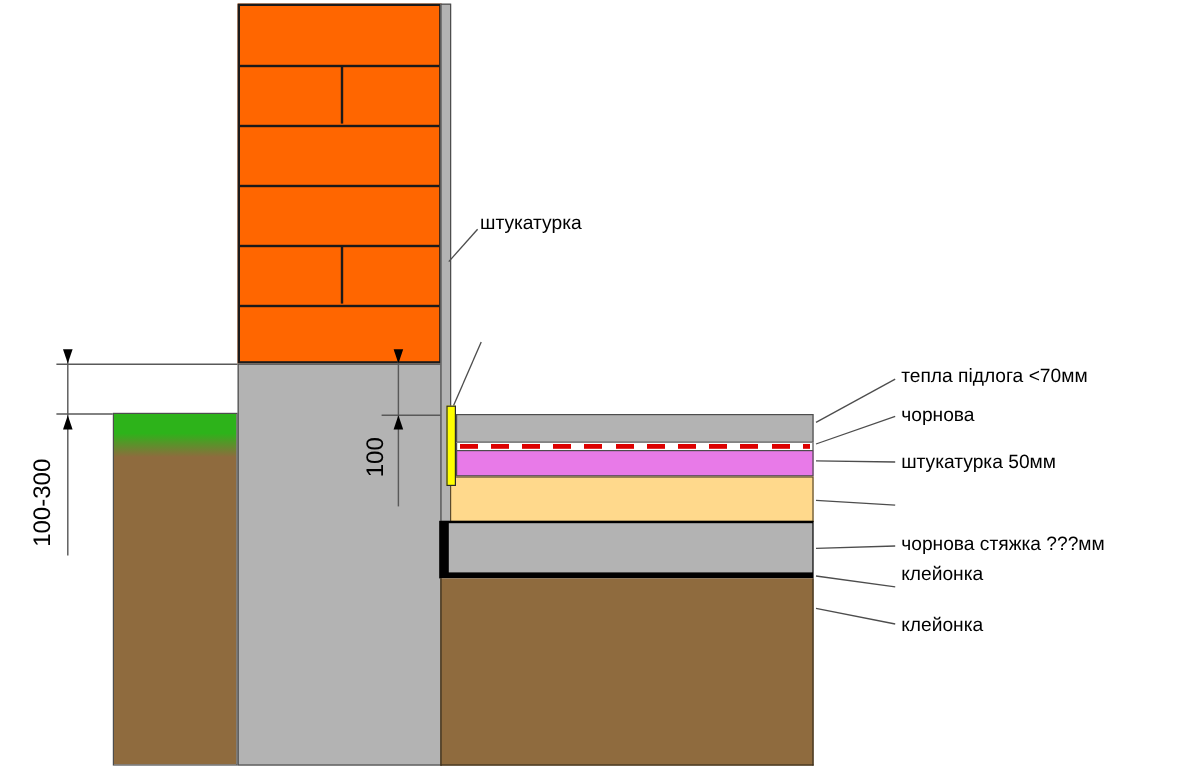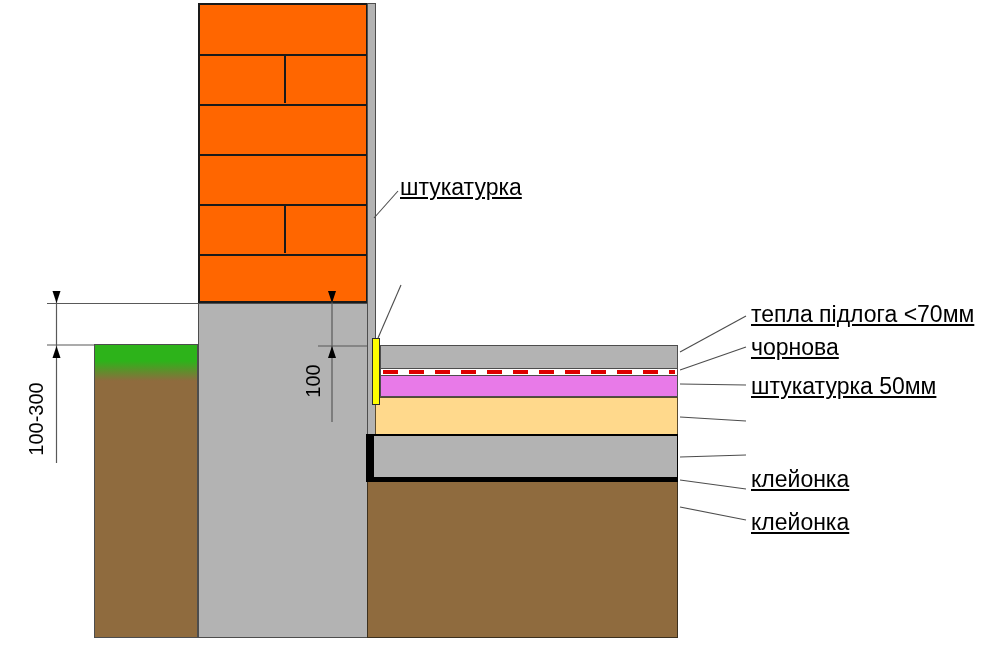--- a/index.html
+++ b/index.html
@@ -21,21 +21,21 @@
   #film-dashes{position:absolute;left:2px;right:2px;top:1px;height:3.5px;
     background:repeating-linear-gradient(90deg,#DD0000 0 15px,#ffffff 15px 26px);}
   #foam-layer{left:380px;top:375px;width:298px;height:22px;background:#E87AE8;border:1px solid #4d4d4d;}
   #sand-layer{left:375px;top:397px;width:303px;height:38px;background:#FFD98C;border:1px solid #5a4a2d;}
   #rough-screed-shell{left:366px;top:434px;width:312px;height:48px;background:#000000;}
   #rough-screed-layer{position:absolute;left:8px;top:2px;width:303px;height:41px;background:#B3B3B3;}
   #soil-right{left:367px;top:482px;width:311px;height:156px;background:#8F6B3E;border:1px solid #3c301e;border-top:none;}
   #soil-left{left:94px;top:344px;width:104px;height:294px;border:1px solid #4d4d4d;
     background:linear-gradient(to bottom,#2DB31A 0px,#2DB31A 16px,#8F6B3E 36px,#8F6B3E 100%);}
   
-  .lbl{position:absolute;font-size:23px;line-height:22px;white-space:nowrap;text-decoration:underline;}
+  .lbl{position:absolute;font-size:16px;line-height:22px;white-space:nowrap;}
   .dim{position:absolute;width:120px;height:24px;line-height:24px;text-align:center;
     font-size:20px;transform:rotate(-90deg);}
   svg.overlay{position:absolute;left:0;top:0;pointer-events:none;}
 </style>
 </head>
 <body>
 
 <div id="stage">
 
   <div class="blk" id="brick-wall">
@@ -92,19 +92,20 @@
       <path d="M680,480 L746,489"></path>
       <path d="M680,507 L746,520"></path>
     </g>
   </svg>
 
   <div class="lbl" style="left:400px;top:176px">штукатурка</div>
 
   <div class="lbl" style="left:751px;top:303px">тепла підлога &lt;70мм</div>
   <div class="lbl" style="left:751px;top:336px">чорнова</div>
   <div class="lbl" style="left:751px;top:375px">штукатурка 50мм</div>
+  <div class="lbl" style="left:751px;top:443px">чорнова стяжка ???мм</div>
   <div class="lbl" style="left:751px;top:468px">клейонка</div>
   <div class="lbl" style="left:751px;top:511px">клейонка</div>
 
   <div class="dim" style="left:-24px;top:407px">100-300</div>
   <div class="dim" style="left:253px;top:369px">100</div>
 
 </div>
 
 </body></html>

